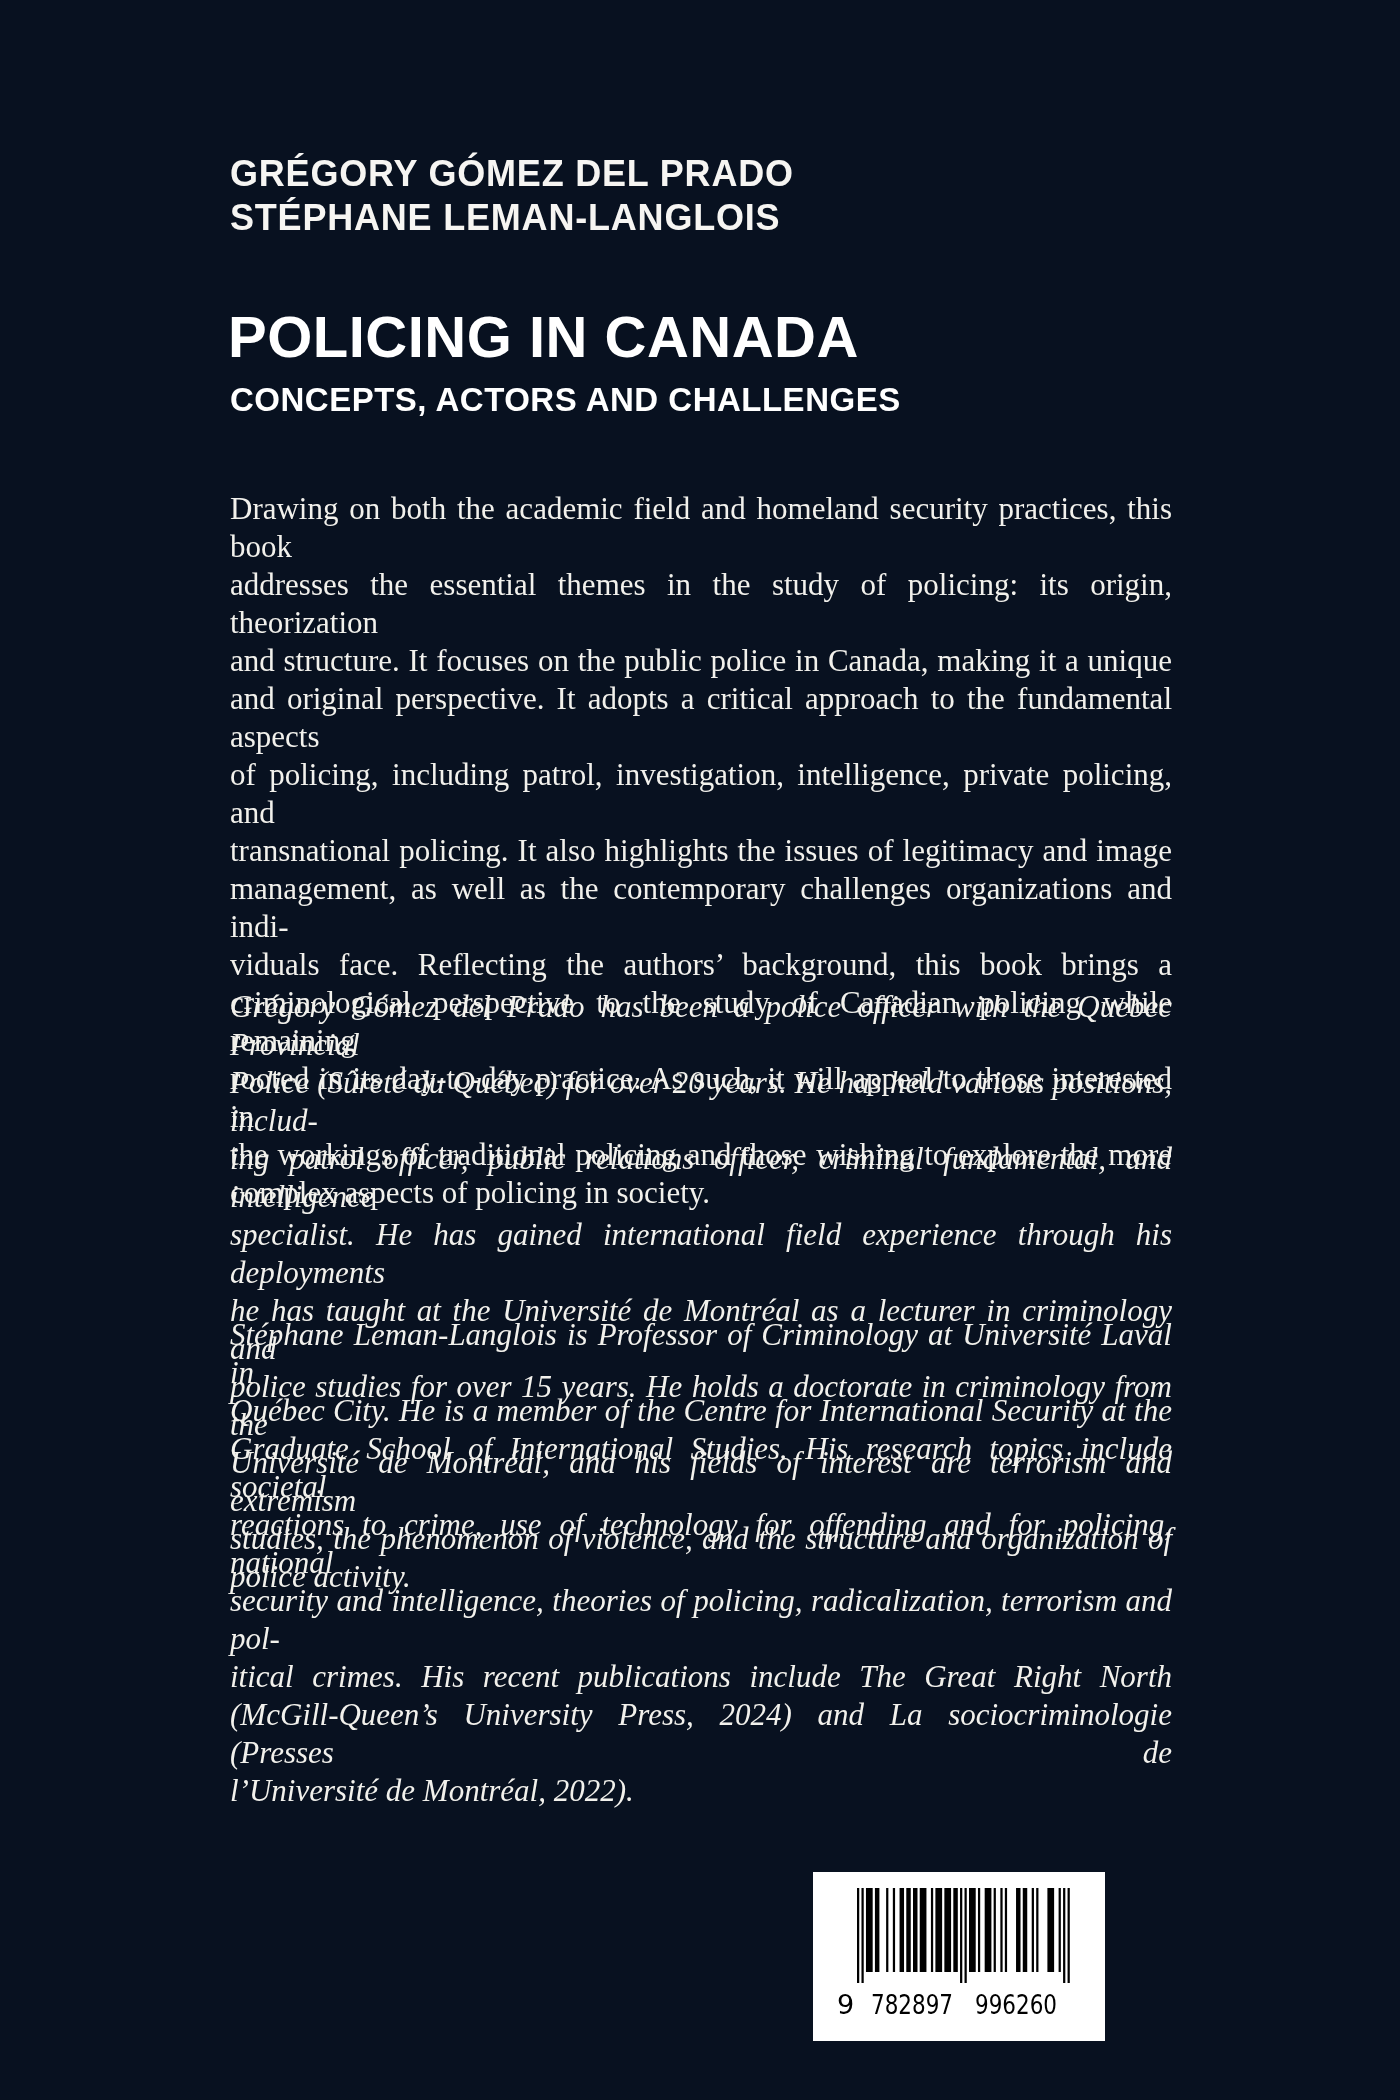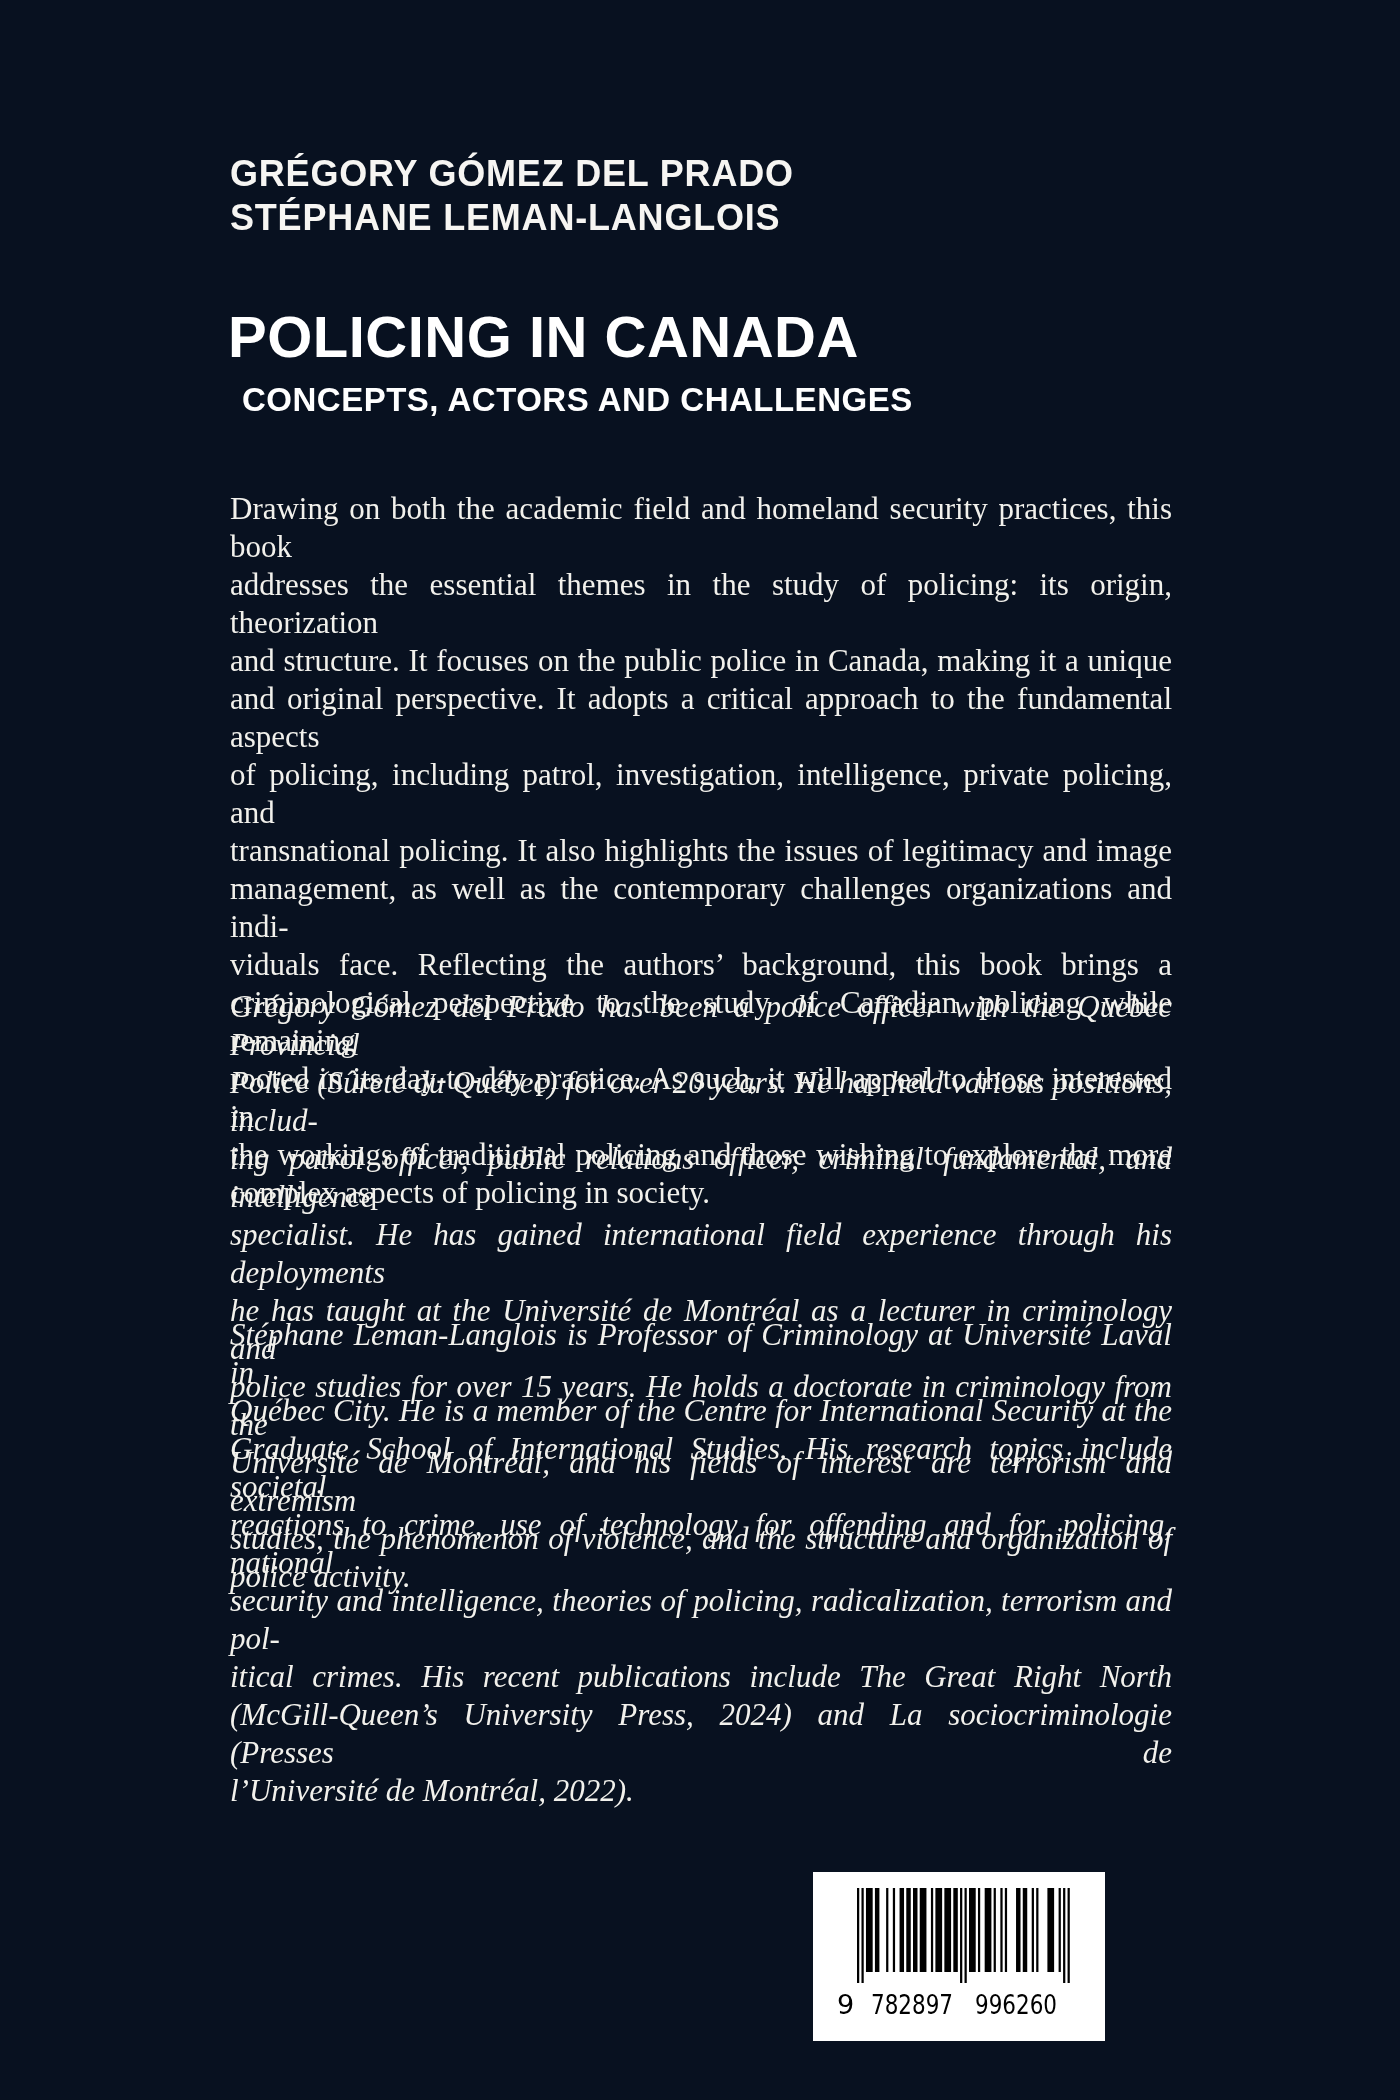--- a/index.html
+++ b/index.html
@@ -28,21 +28,20 @@
     white-space:nowrap;
   }
   .subtitle{
     position:absolute;left:230px;top:380px;
     color:#ffffff;
     font-family:"Liberation Sans",sans-serif;
     font-weight:700;
     font-size:33px;line-height:40px;
     letter-spacing:0.5px;
     white-space:nowrap;
-    margin-left:12px;
   }
   .jpara{
     position:absolute;left:230px;width:942px;
     color:#f2f1ec;
     font-size:31px;line-height:38px;
   }
   .jpara .ln{text-align:justify;text-align-last:justify;}
   .jpara .ln.last{text-align-last:left;}
   .desc{top:490px;}
   .bio{font-style:italic;}

